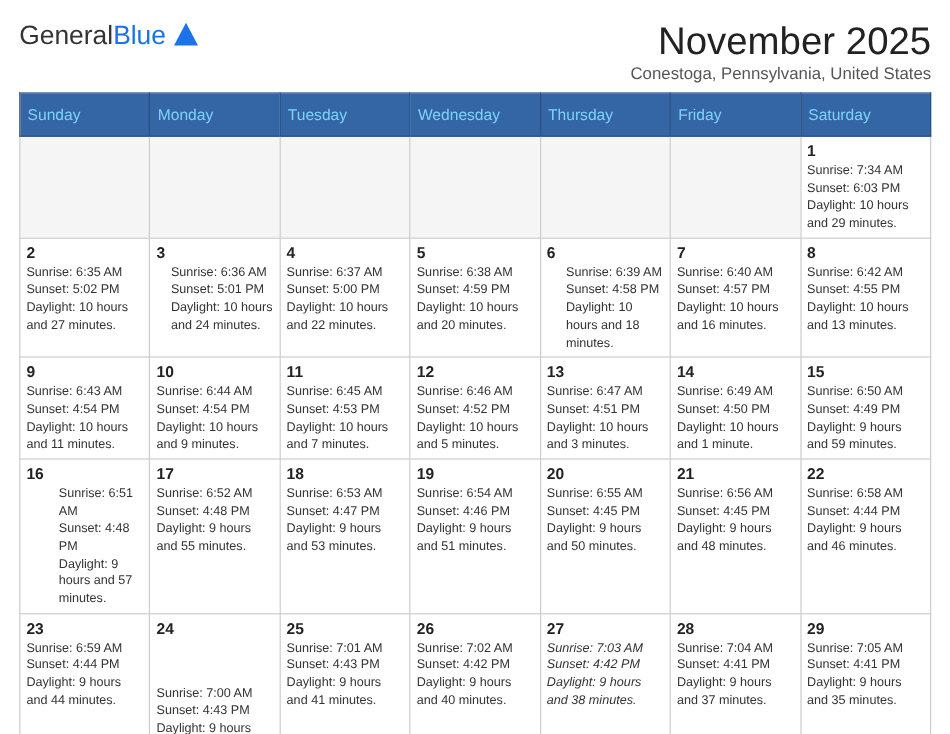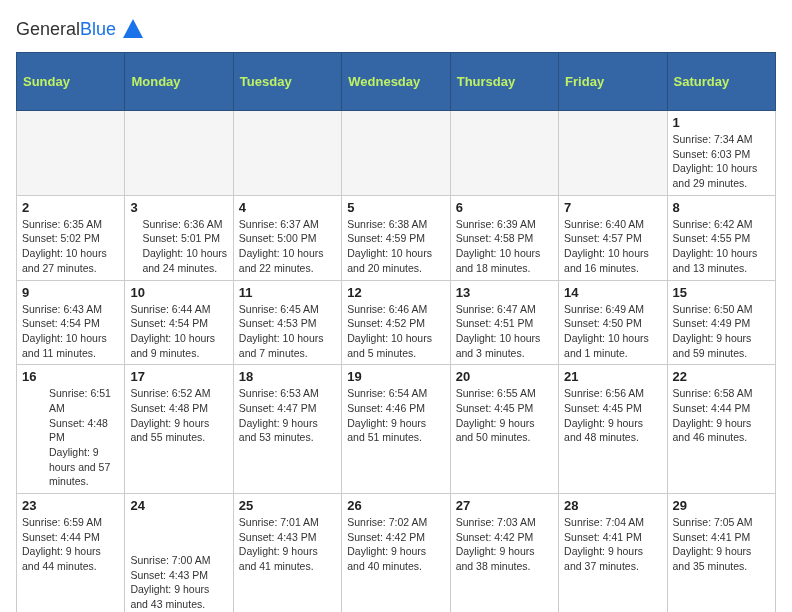--- a/index.html
+++ b/index.html
@@ -33,25 +33,25 @@
       font-size: 14px;
       color: #555;
     }
     .calendar-table {
       width: 100%;
       border-collapse: collapse;
       border: 1px solid #ccc;
     }
     .calendar-table th {
       background-color: #3465a4;
-      color: #bef264;
+      color: #7dd3fc;
       text-align: left;
-      padding: 21px 6px;
+      padding: 10px 6px;
       font-size: 13px;
-      font-weight: bold;
+      font-weight: normal;
       border: 1px solid #2a5080;
     }
     .calendar-table td {
       vertical-align: top;
       padding: 4px 5px;
       border: 1px solid #ccc;
       width: 108px;
       min-height: 80px;
       background: #fff;
     }
@@ -72,29 +72,33 @@
     tr.week-row td {
       height: 80px;
     }
   </style>
 </head>
 <body>
 
 <div class="header-area">
   <div class="logo">
     <div style="display:flex; flex-direction:column; align-items:flex-start;">
-      <div style="font-size:18px; color:#333; line-height:1.2;">
+      <div style="font-size:22px; color:#333; line-height:1.2;">
         <span>General</span><span style="color:#1a73e8;">Blue</span>
       </div>
     </div>
     <div style="margin-left:2px; margin-top:2px;">
       <svg width="22" height="22" viewBox="0 0 22 22">
         <polygon points="11,1 21,20 1,20" fill="#1a73e8"></polygon>
       </svg>
     </div>
+  </div>
+  <div class="title-area">
+    <div class="month-title">November 2025</div>
+    <div class="location-title">Conestoga, Pennsylvania, United States</div>
   </div>
 </div>
 
 <table class="calendar-table">
   <thead>
     <tr>
     <th>Sunday</th>
         <th>Monday</th>
         <th>Tuesday</th>
         <th>Wednesday</th>
@@ -138,21 +142,21 @@
 Daylight: 10 hours and 22 minutes.</div>
         </td>
         <td>
           <div class="day-number">5</div>
           <div class="day-info" style="white-space: pre-line;">Sunrise: 6:38 AM
 Sunset: 4:59 PM
 Daylight: 10 hours and 20 minutes.</div>
         </td>
         <td>
           <div class="day-number">6</div>
-          <div class="day-info" style="white-space: pre-line;">Sunrise: 6:39 AM
+          <div class="day-info" style="white-space: pre-line; margin-left: 16px;">Sunrise: 6:39 AM
 Sunset: 4:58 PM
 Daylight: 10 hours and 18 minutes.</div>
         </td>
         <td>
           <div class="day-number">7</div>
           <div class="day-info" style="white-space: pre-line;">Sunrise: 6:40 AM
 Sunset: 4:57 PM
 Daylight: 10 hours and 16 minutes.</div>
         </td>
         <td>
@@ -270,21 +274,21 @@
 Daylight: 9 hours and 41 minutes.</div>
         </td>
         <td>
           <div class="day-number">26</div>
           <div class="day-info" style="white-space: pre-line;">Sunrise: 7:02 AM
 Sunset: 4:42 PM
 Daylight: 9 hours and 40 minutes.</div>
         </td>
         <td>
           <div class="day-number">27</div>
-          <div class="day-info" style="white-space: pre-line;">Sunrise: 7:03 AM
+          <div class="day-info" style="white-space: pre-line; font-style: italic;">Sunrise: 7:03 AM
 Sunset: 4:42 PM
 Daylight: 9 hours and 38 minutes.</div>
         </td>
         <td>
           <div class="day-number">28</div>
           <div class="day-info" style="white-space: pre-line;">Sunrise: 7:04 AM
 Sunset: 4:41 PM
 Daylight: 9 hours and 37 minutes.</div>
         </td>
         <td>

